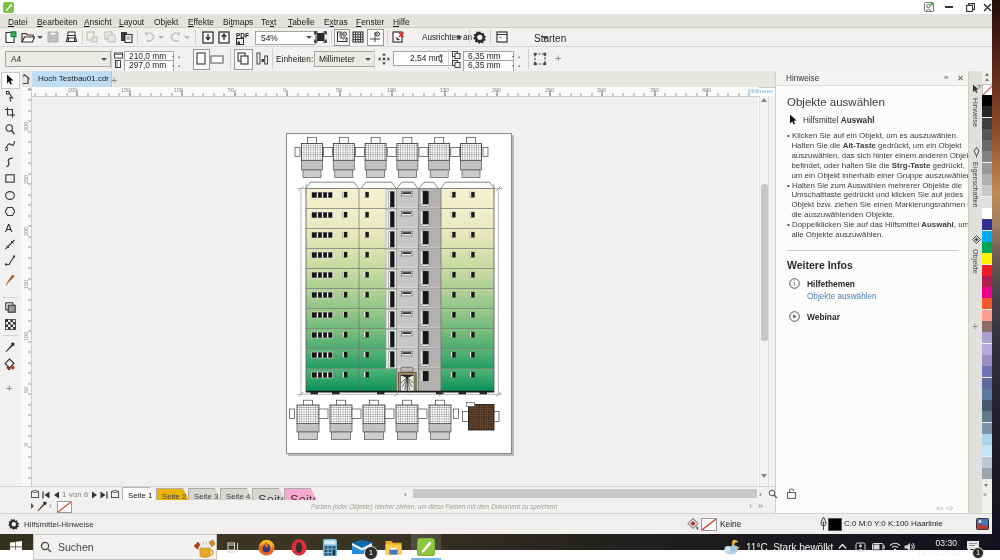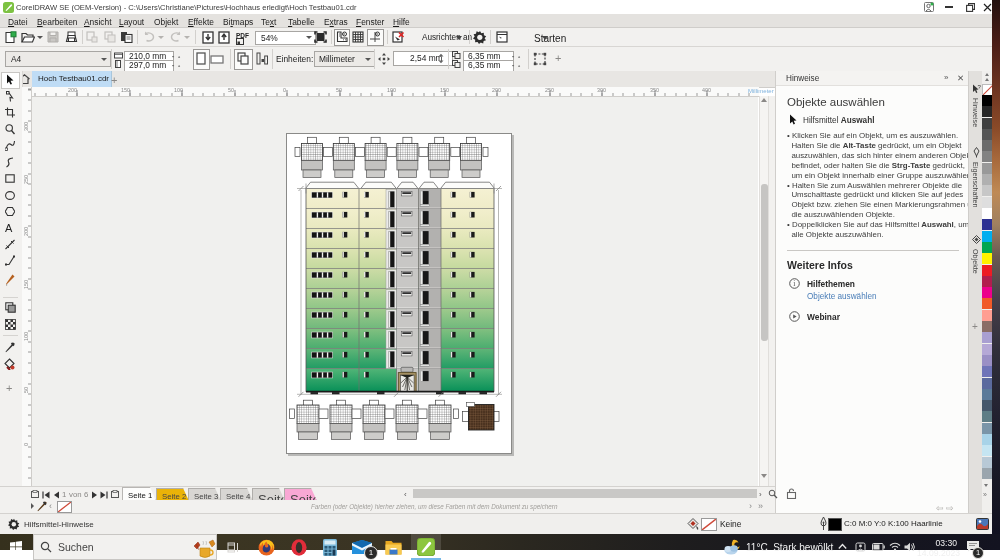--- a/index.html
+++ b/index.html
@@ -36,21 +36,20 @@
     background:linear-gradient(180deg,#23100e 0%,#4a1d16 8%,#6b3220 16%,#8a4a28 24%,#a86a3c 30%,#bf8a55 36%,#a08060 42%,#6a5a52 48%,#46404a 56%,#302e3a 66%,#222230 78%,#181824 90%,#111120 100%);}
   svg{display:block;}
 </style>
 </head>
 <body>
 <div class="abs" id="titlebar">
   <svg class="abs" style="left:3px;top:2px" width="11" height="11" viewBox="0 0 11 11">
       <rect x="0" y="0" width="11" height="11" rx="2.5" fill="#7dc242"></rect>
       <path d="M2.5 8.5 L7.5 2.8 Q8.3 2 8.9 2.6 Q9.5 3.2 8.7 4 L3.5 9 Z" fill="#fff"></path>
     </svg>
-  <div class="abs" id="title-text">CorelDRAW SE (OEM-Version) - C:\Users\Christiane\Pictures\Hochhaus erledigt\Hoch Testbau01.cdr</div>
   <svg class="abs" style="left:924px;top:2px" width="10" height="10" viewBox="0 0 10 10">
       <rect x="0.5" y="0.5" width="9" height="9" rx="1" fill="none" stroke="#777"></rect>
       <circle cx="4.5" cy="4" r="1.7" fill="none" stroke="#666"></circle>
       <path d="M2 9 Q4.5 5.8 7 9" fill="none" stroke="#666"></path>
       <circle cx="8" cy="2" r="1.6" fill="#2fae4a"></circle>
     </svg>
   <div class="abs" style="left:945px;top:6px;width:8px;height:1.6px;background:#333"></div>
   <svg class="abs" style="left:966px;top:2.5px" width="9" height="9" viewBox="0 0 9 9">
       <rect x="0.6" y="2.4" width="6" height="6" fill="none" stroke="#333" stroke-width="1.1"></rect>
       <path d="M2.6 2.4 V0.6 H8.6 V6.4 H6.6" fill="none" stroke="#333" stroke-width="1.1"></path>

